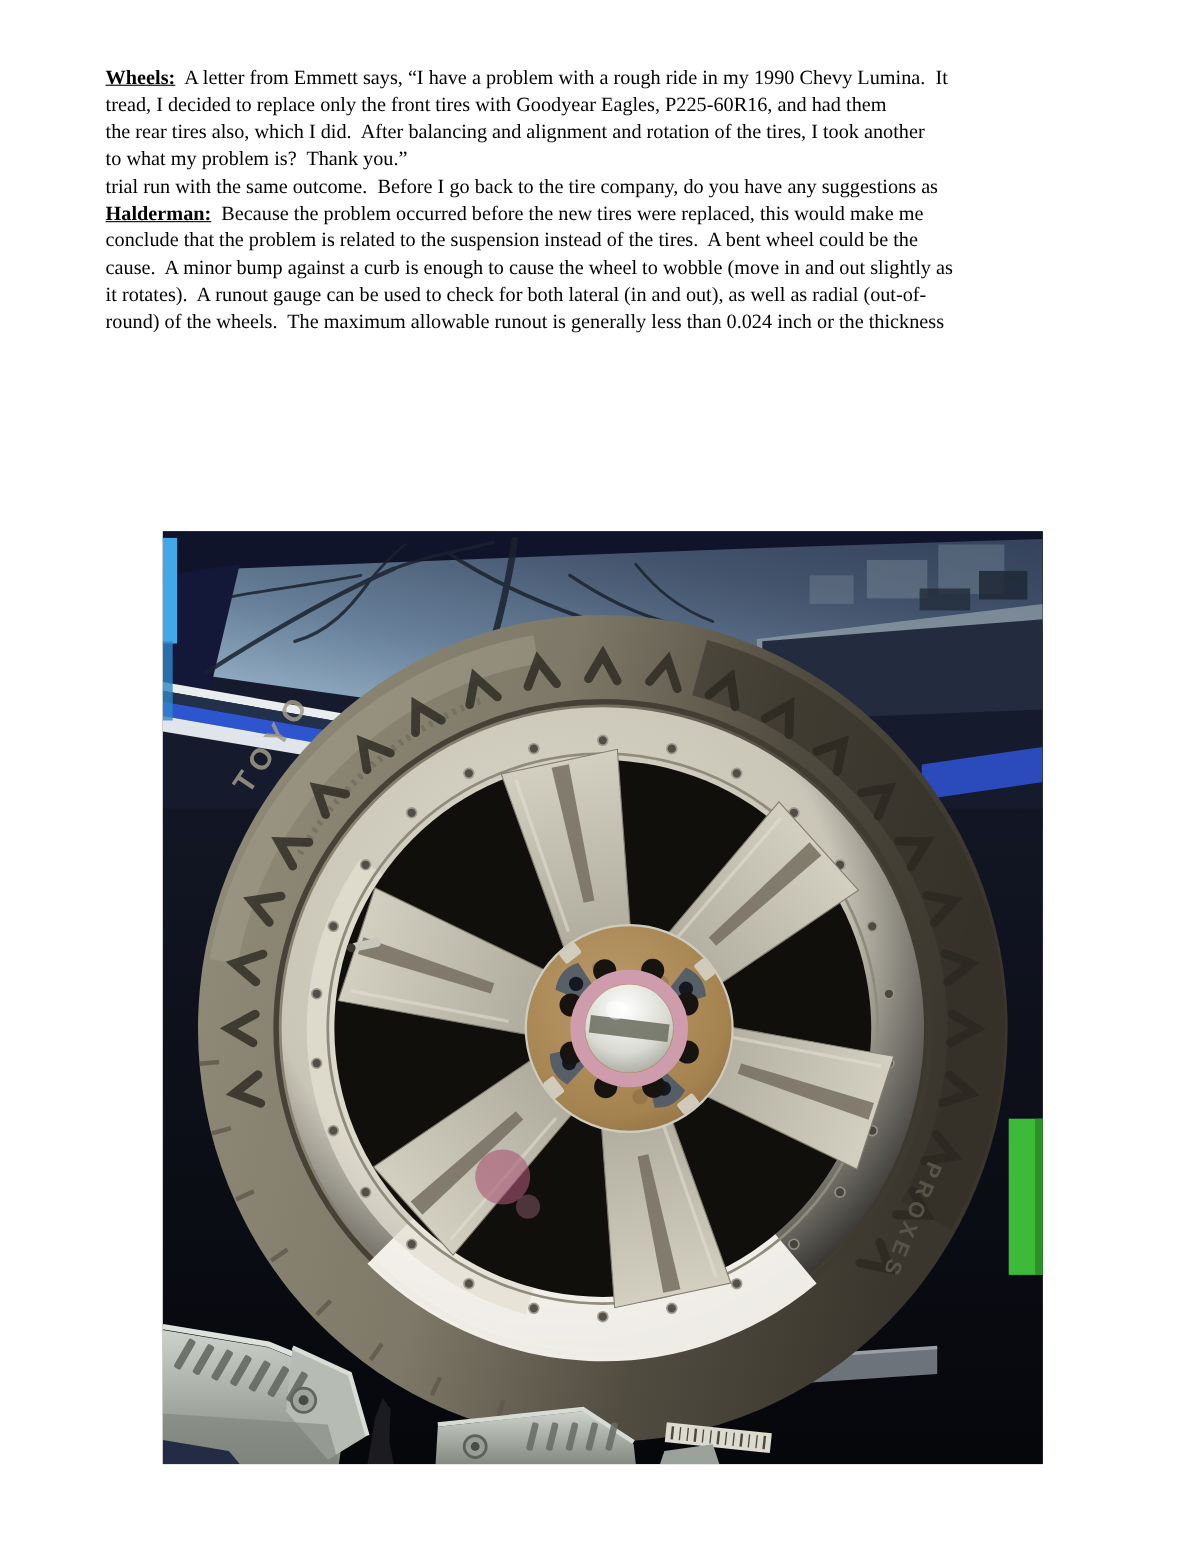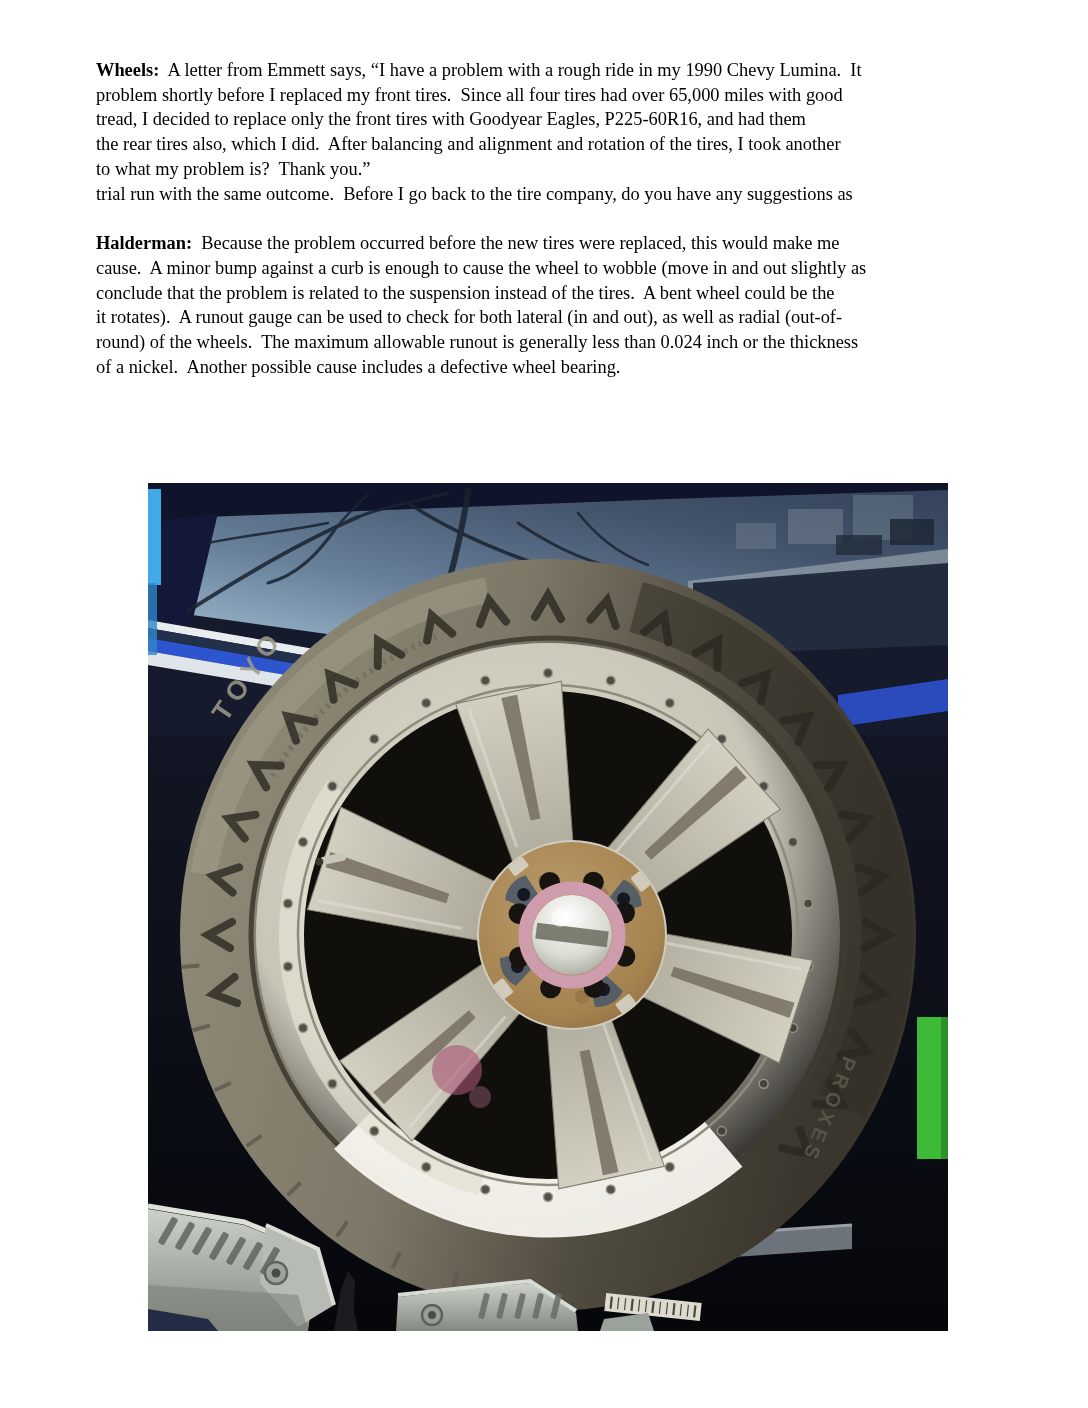--- a/index.html
+++ b/index.html
@@ -2,50 +2,48 @@
 <html><head>
 <meta charset="utf-8">
 <style>
   html,body{margin:0;padding:0;}
   body{
     width:1088px;height:1408px;position:relative;background:#ffffff;
     font-family:"Liberation Serif", serif; overflow:hidden;
   }
   .text-block{position:absolute;left:96px;top:58px;width:920px;}
   .para{margin:0;}
-  .para + .para{margin-top:25px;}
+  .para + .para{}
   .doc-line{
     white-space:pre; font-size:18.4px; line-height:24.7px; color:#000;
   }
-  .doc-line b{font-weight:bold;}
+  .doc-line b{font-weight:bold;text-decoration:underline;}
   .photo-frame{
     position:absolute;left:148px;top:483px;width:800px;height:848px;
     background:#0d1020; overflow:hidden;
   }
   svg{display:block;}
 </style>
 </head>
 <body>
 
 <div class="text-block">
   <div class="para">
     <div class="doc-line"><b>Wheels:</b><span>  A letter from Emmett says, “I have a problem with a rough ride in my 1990 Chevy Lumina.  It</span></div>
-    <div class="doc-line">problem shortly before I replaced my front tires.  Since all four tires had over 65,000 miles with good</div>
     <div class="doc-line">tread, I decided to replace only the front tires with Goodyear Eagles, P225-60R16, and had them</div>
     <div class="doc-line">the rear tires also, which I did.  After balancing and alignment and rotation of the tires, I took another</div>
     <div class="doc-line">to what my problem is?  Thank you.”</div>
     <div class="doc-line">trial run with the same outcome.  Before I go back to the tire company, do you have any suggestions as</div>
   </div>
   <div class="para">
     <div class="doc-line"><b>Halderman:</b><span>  Because the problem occurred before the new tires were replaced, this would make me</span></div>
+    <div class="doc-line">conclude that the problem is related to the suspension instead of the tires.  A bent wheel could be the</div>
     <div class="doc-line">cause.  A minor bump against a curb is enough to cause the wheel to wobble (move in and out slightly as</div>
-    <div class="doc-line">conclude that the problem is related to the suspension instead of the tires.  A bent wheel could be the</div>
     <div class="doc-line">it rotates).  A runout gauge can be used to check for both lateral (in and out), as well as radial (out-of-</div>
     <div class="doc-line">round) of the wheels.  The maximum allowable runout is generally less than 0.024 inch or the thickness</div>
-    <div class="doc-line">of a nickel.  Another possible cause includes a defective wheel bearing.</div>
   </div>
 </div>
 
 <div class="photo-frame">
 <svg width="800" height="848" viewBox="0 0 800 848">
   <defs>
     <linearGradient id="gGlass" x1="0" y1="1" x2="1" y2="0">
       <stop offset="0" stop-color="#a4c0d4"></stop>
       <stop offset="0.35" stop-color="#68809a"></stop>
       <stop offset="0.7" stop-color="#43536b"></stop>

